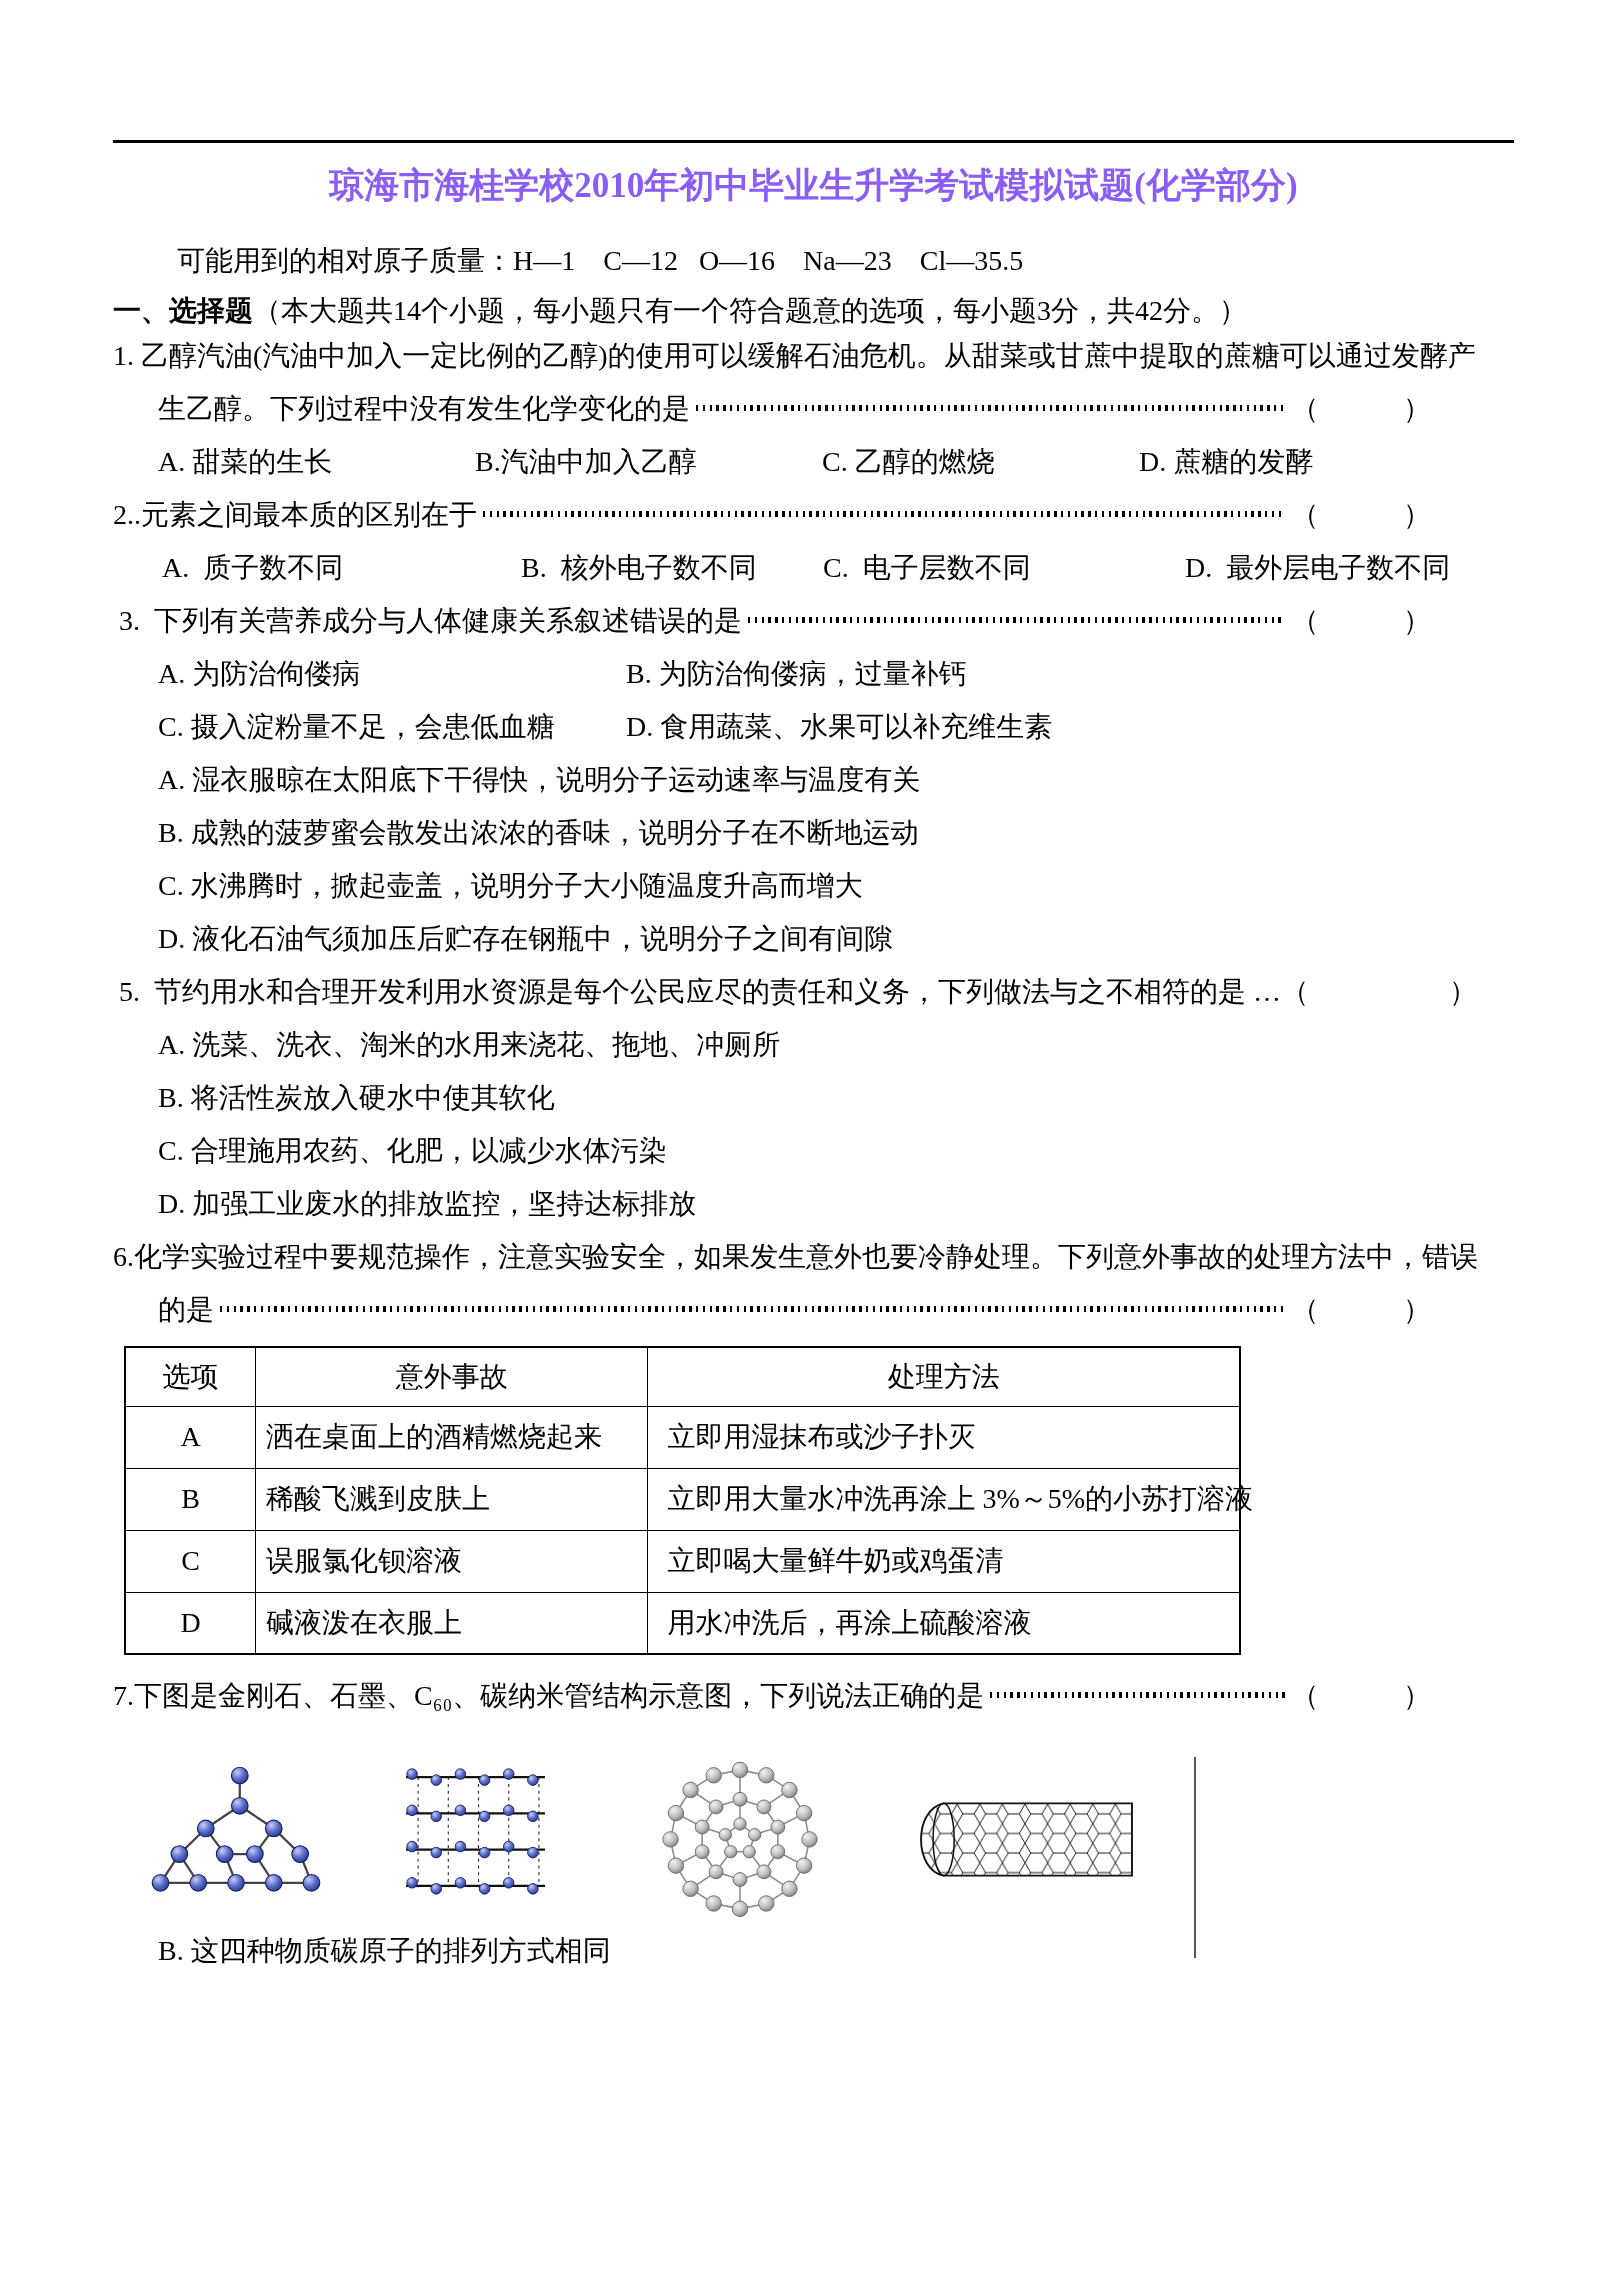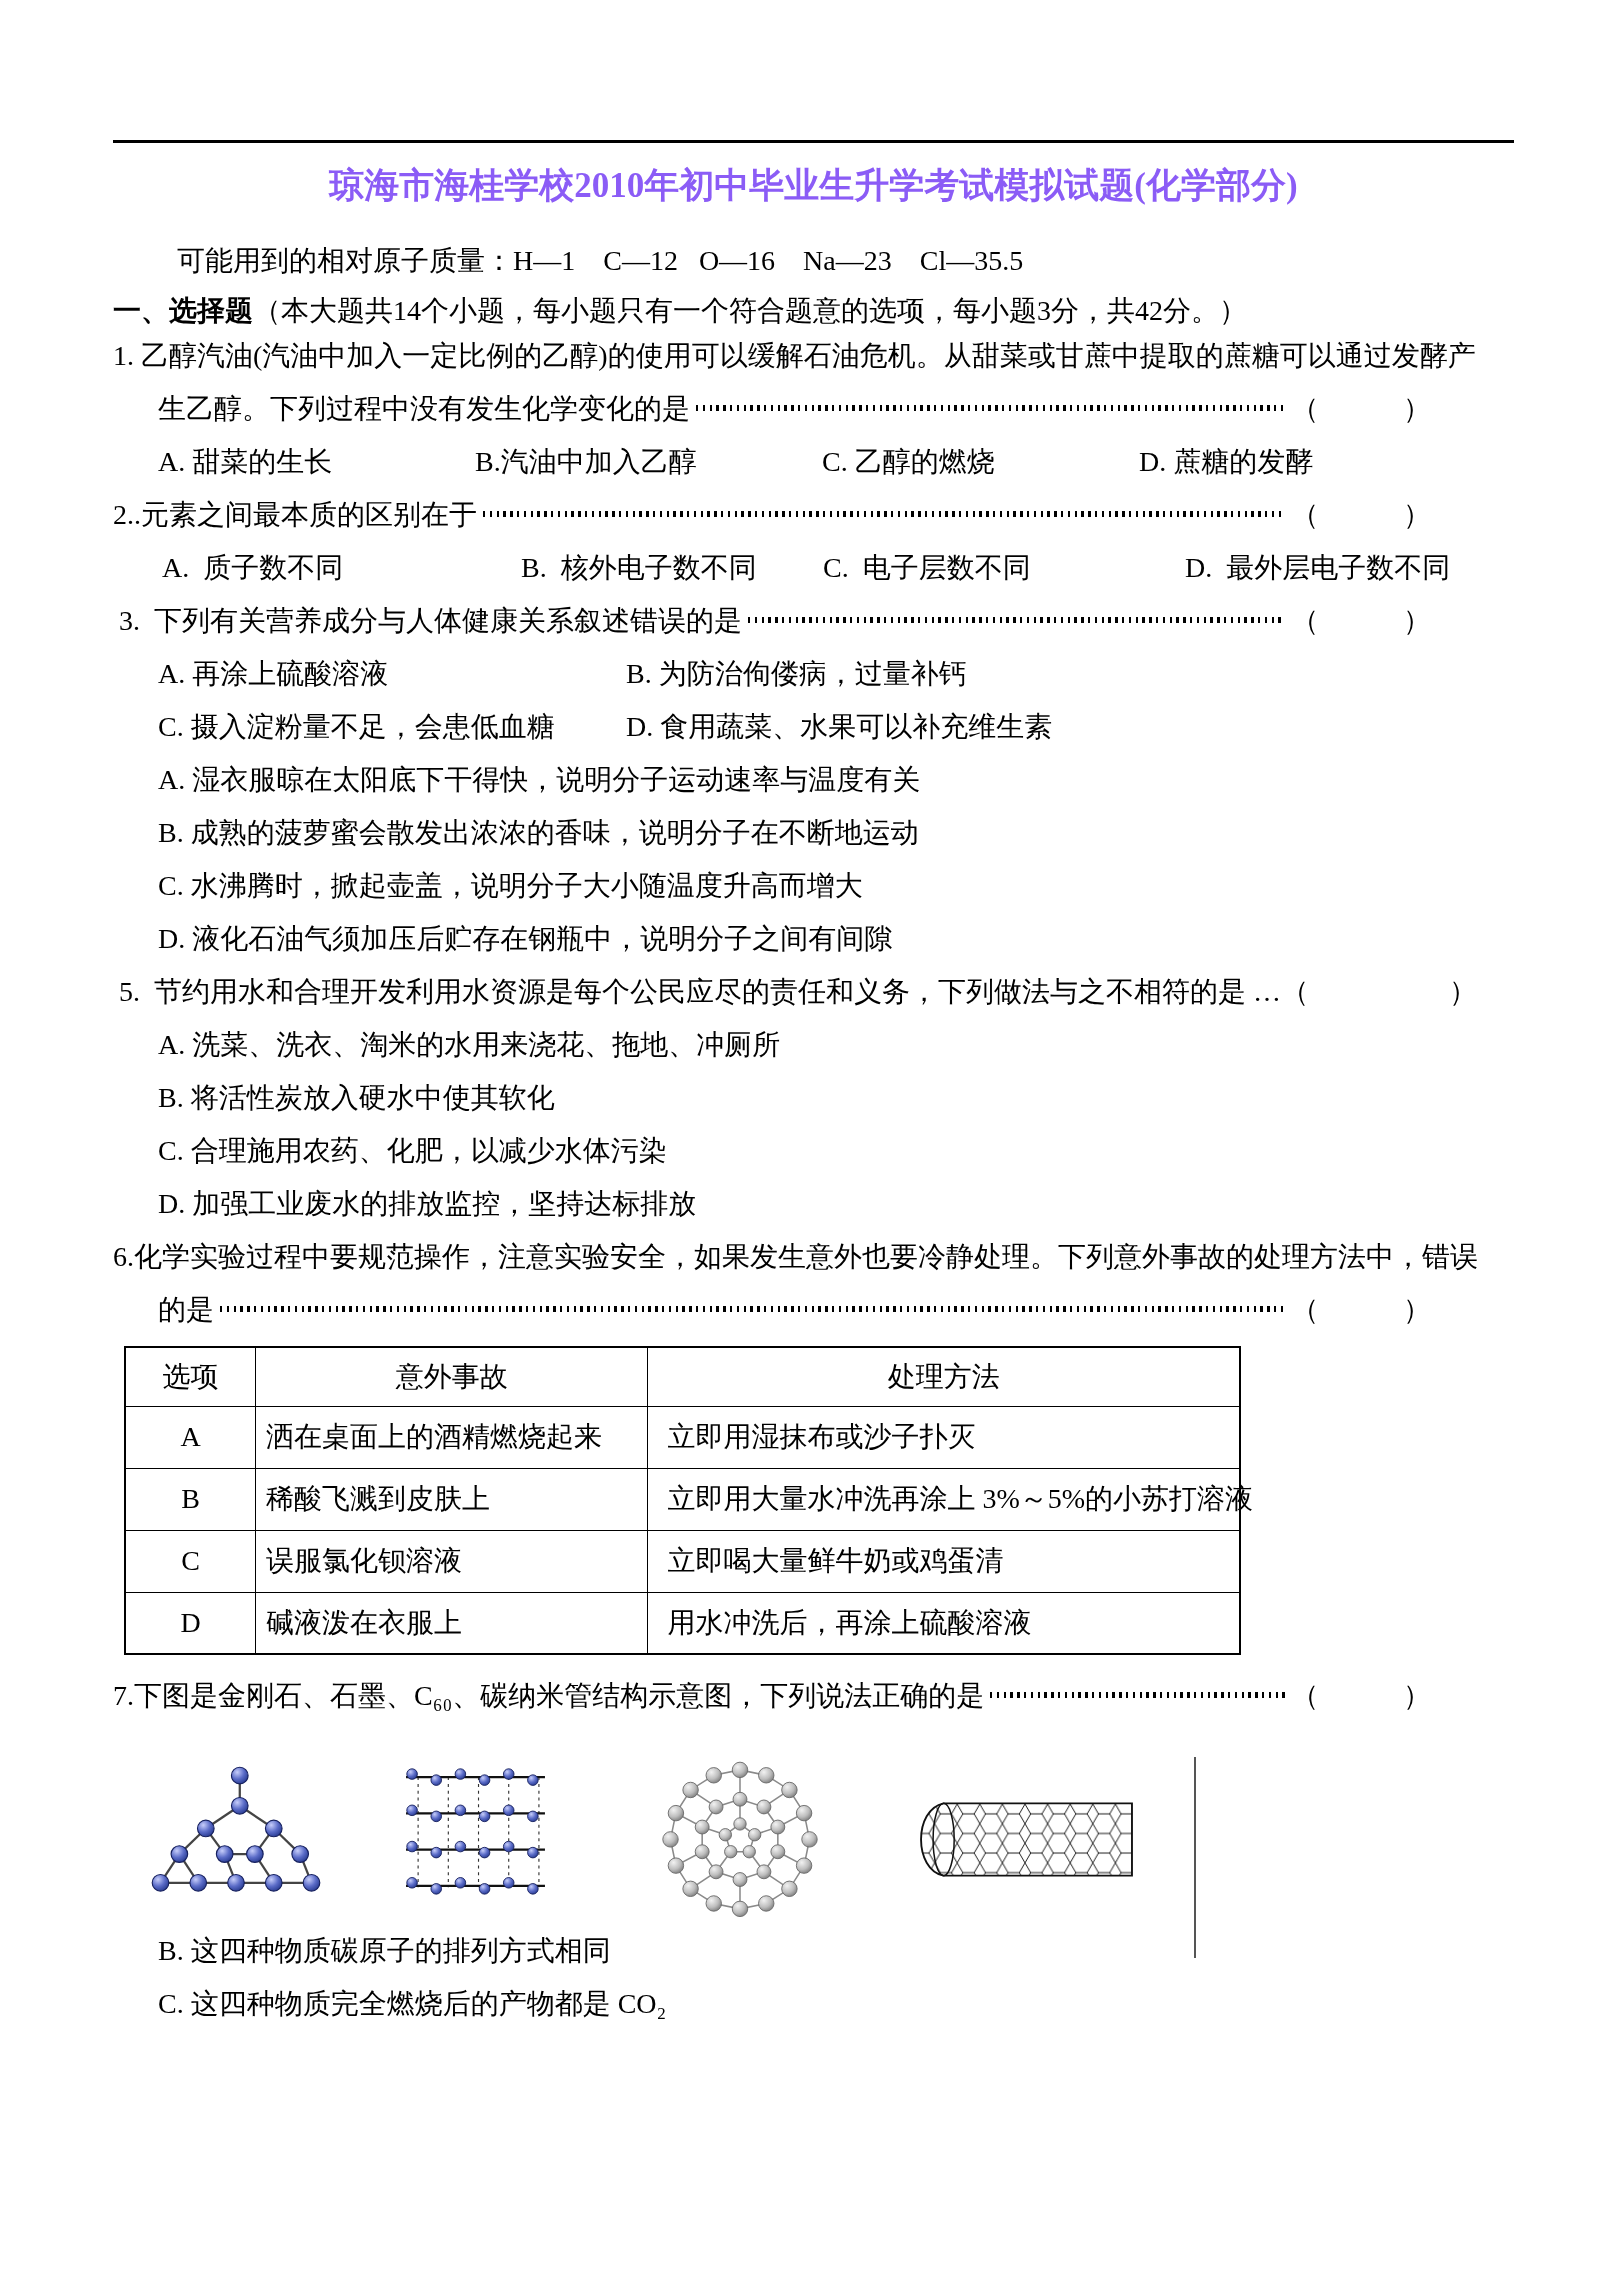--- a/index.html
+++ b/index.html
@@ -91,21 +91,21 @@
     <span>C.  电子层数不同</span>
     <span>D.  最外层电子数不同</span>
   </div>
 
   <div class="row flexrow">
     <span class="ind8">3.  下列有关营养成分与人体健康关系叙述错误的是</span>
     <span class="leader"></span>
     <span>（　　　）</span>
   </div>
   <div class="row opts2">
-    <span>A. 再涂上硫酸溶液</span>
+    <span>A. 为防治佝偻病</span>
     <span>B. 为防治佝偻病，过量补钙</span>
   </div>
   <div class="row opts2">
     <span>C. 摄入淀粉量不足，会患低血糖</span>
     <span>D. 食用蔬菜、水果可以补充维生素</span>
   </div>
 
   <div class="row ind">A. 湿衣服晾在太阳底下干得快，说明分子运动速率与温度有关</div>
   <div class="row ind">B. 成熟的菠萝蜜会散发出浓浓的香味，说明分子在不断地运动</div>
   <div class="row ind">C. 水沸腾时，掀起壶盖，说明分子大小随温度升高而增大</div>
@@ -328,16 +328,15 @@
           </pattern>
         </defs>
         <path d="M42,12 L292,12 L292,108 L42,108 C2,100 2,20 42,12 Z" fill="url(#hexpat)" stroke="#111" stroke-width="2.5"></path>
         <ellipse cx="42" cy="60" rx="14" ry="48" fill="none" stroke="#111" stroke-width="2"></ellipse>
       </svg>
     </span>
     <span class="fig-vline"></span>
   </div>
 
   <div class="row ind">B. 这四种物质碳原子的排列方式相同</div>
-  <div class="row ind">C. 这四种物质完全燃烧后的产物都是 CO₂</div>
 
 </div>
 
 
 </body></html>

